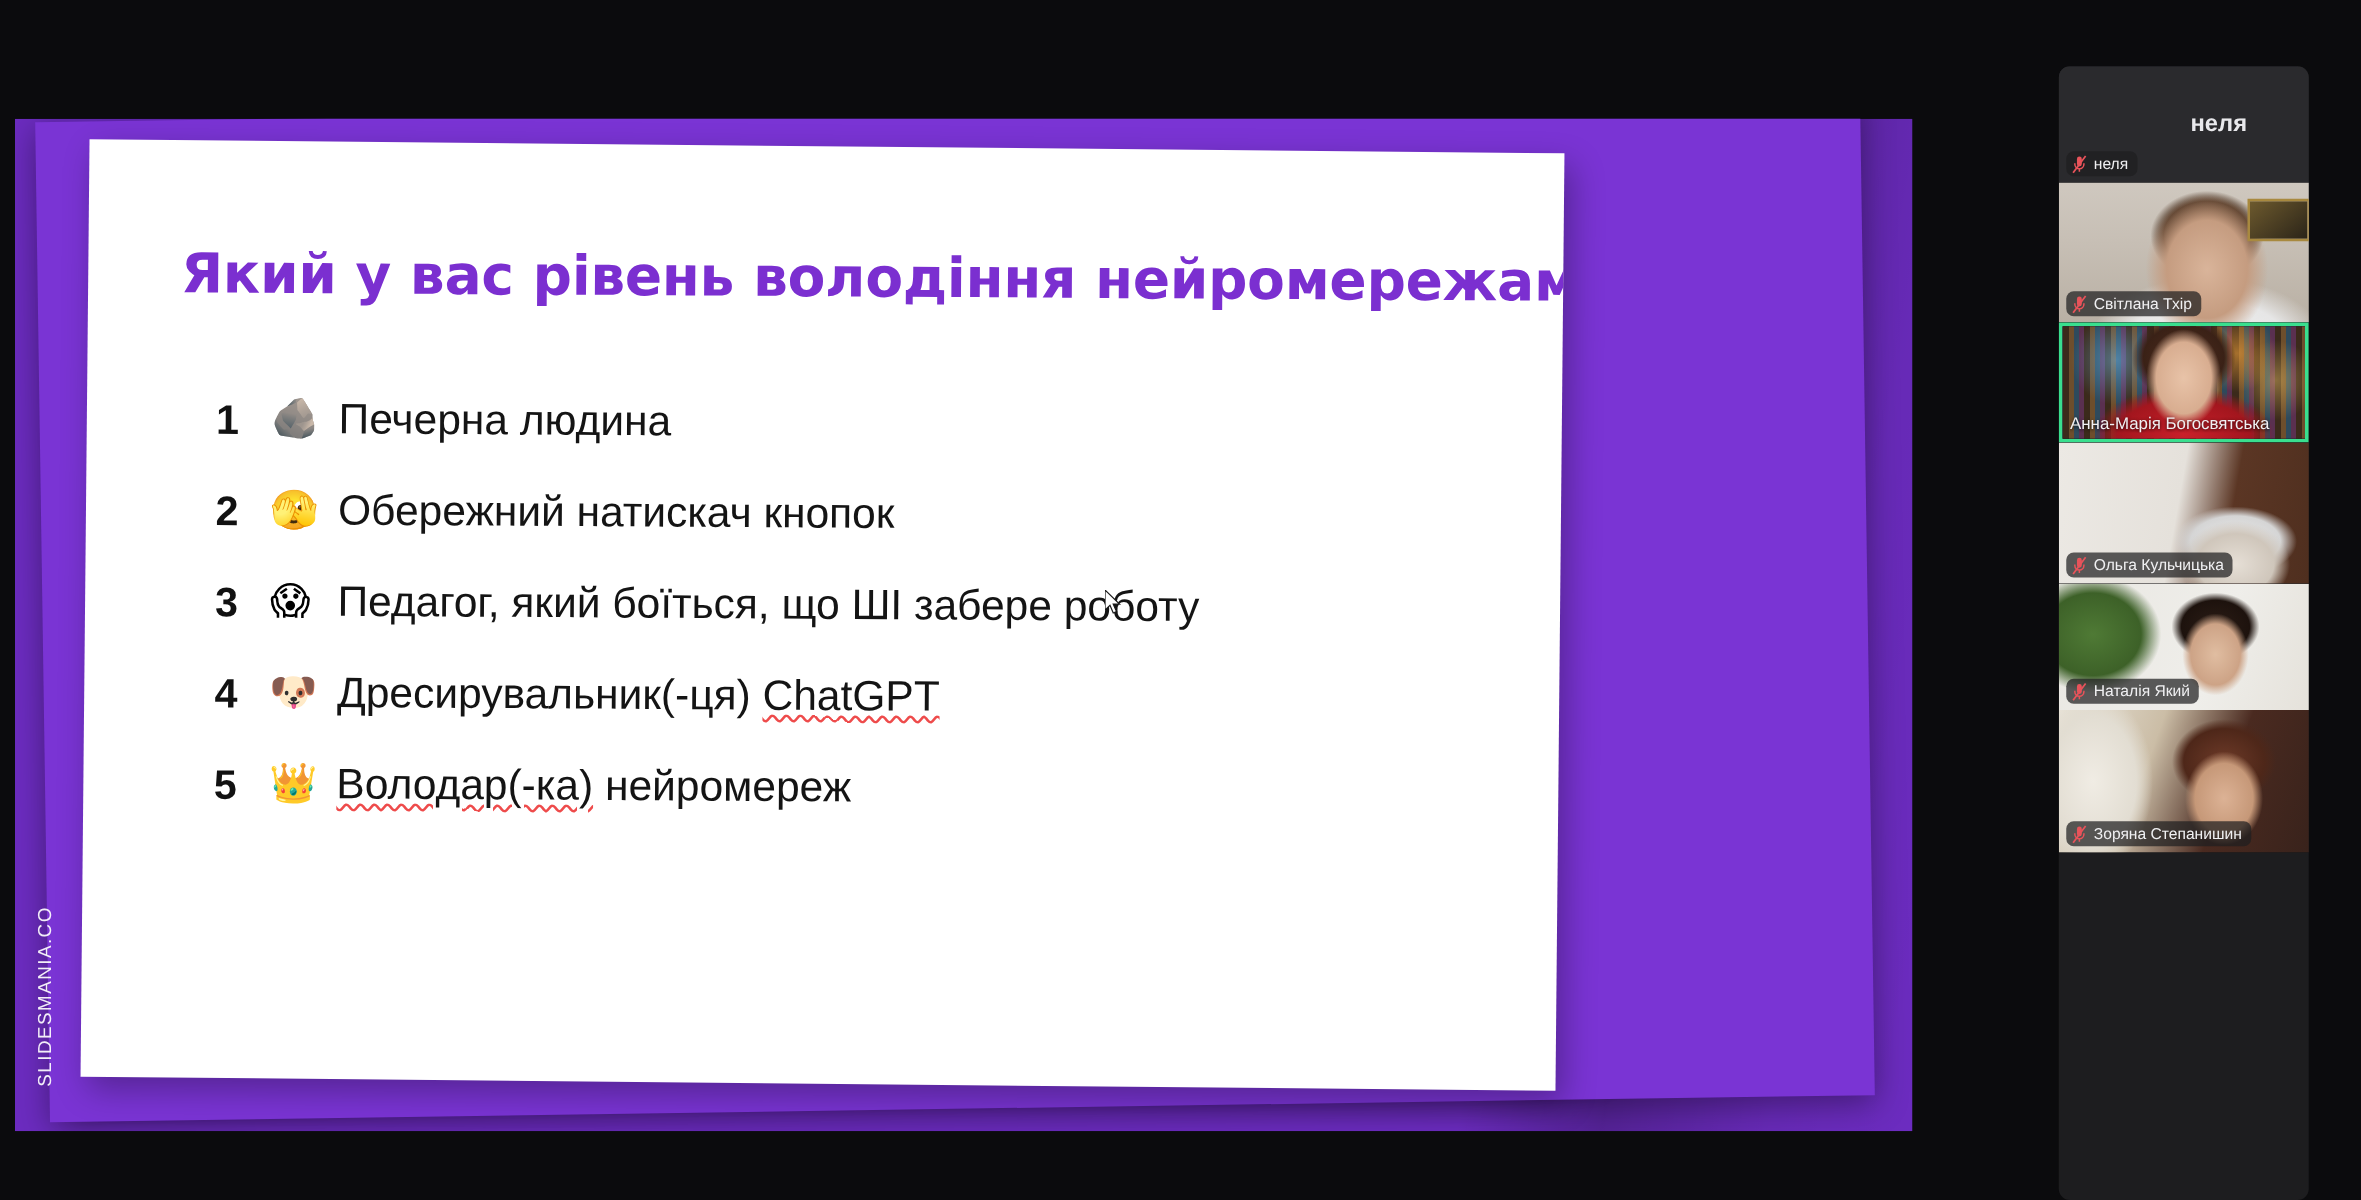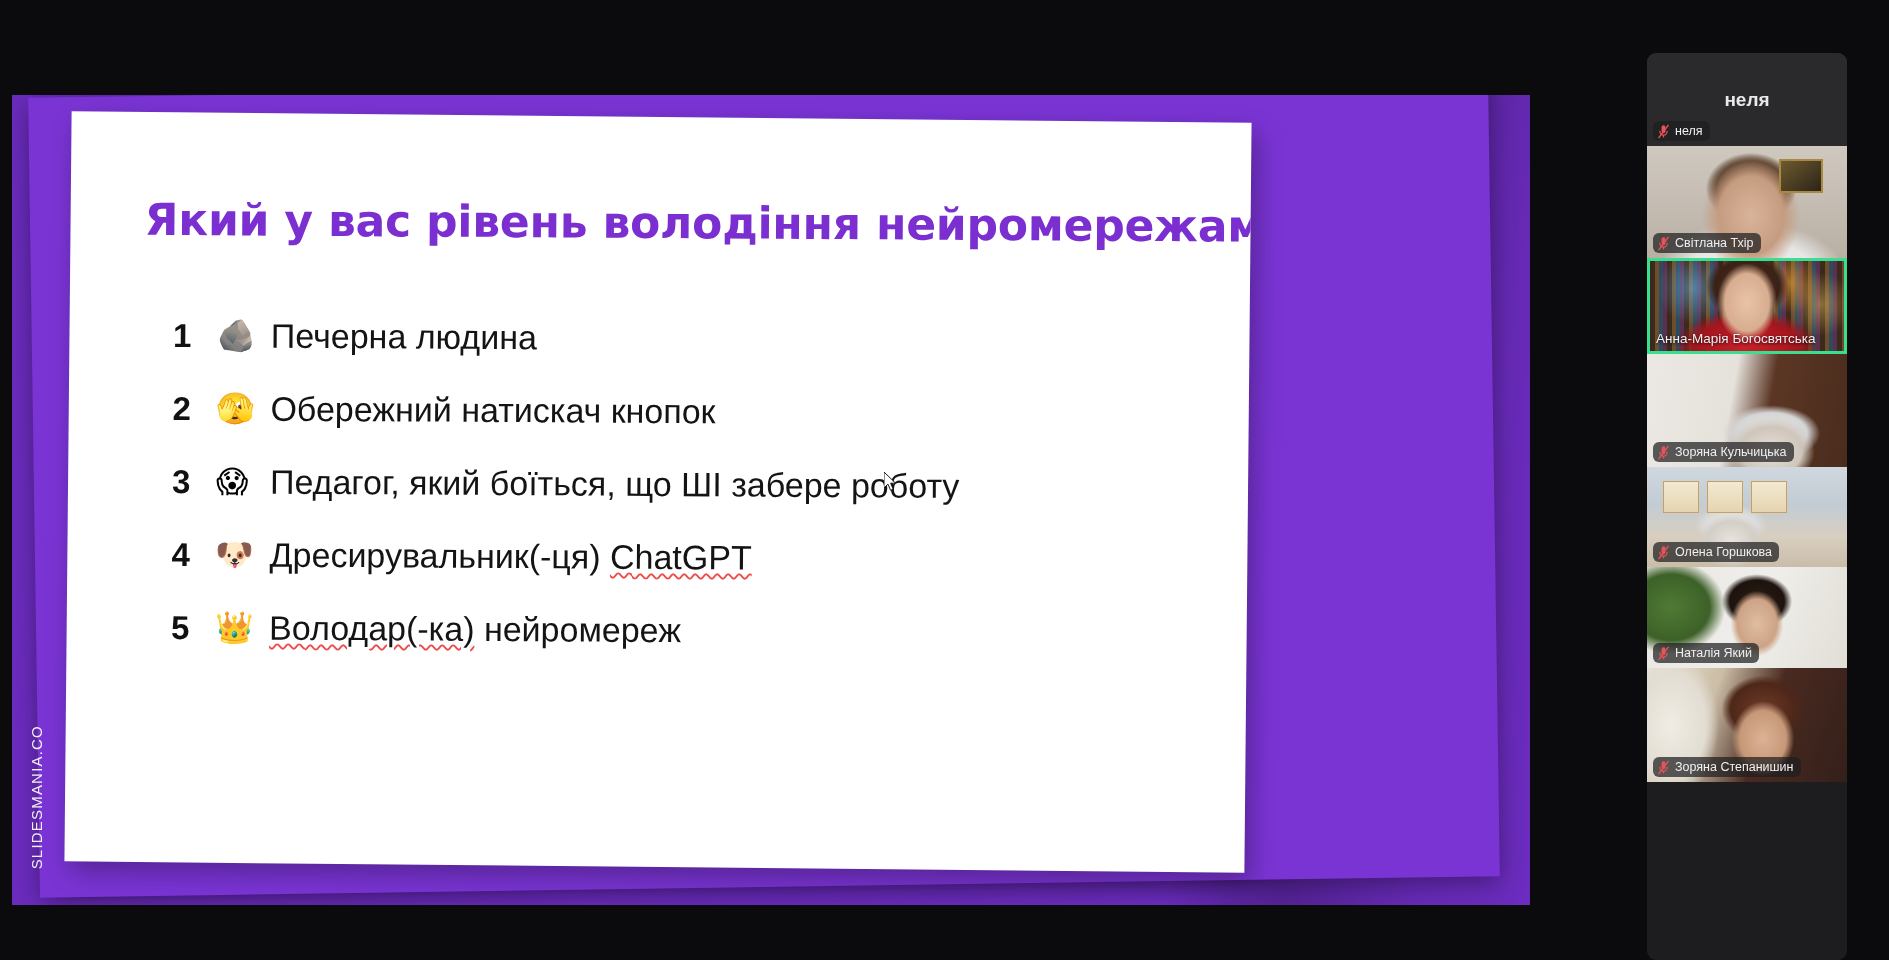--- a/index.html
+++ b/index.html
@@ -203,20 +203,21 @@
     height: 907px;
     background: #1d1d1f;
     border-radius: 9px;
     overflow: hidden;
   }
   .tile {
     position: relative;
     width: 200px;
     overflow: hidden;
     background: #151517;
+    padding-left: 28px;
   }
   .tile-video {
     position: absolute;
     inset: 0;
   }
   .tile.active {
     box-sizing: border-box;
     border: 3px solid #39df8e;
   }
   .tile-name-pill {
@@ -450,41 +451,25 @@
 
     <div class="tile" style="height:113px">
       <div class="tile-video bg-ok"></div>
       <div class="tile-name-pill">
         <svg class="mic-off" viewBox="0 0 14 16">
           <path d="M7 1.2a2.1 2.1 0 0 1 2.1 2.1v4.4A2.1 2.1 0 0 1 7 9.8a2.1 2.1 0 0 1-2.1-2.1V3.3A2.1 2.1 0 0 1 7 1.2z" fill="#e8535a"></path>
           <path d="M3.1 7.1v0.8a3.9 3.9 0 0 0 7.8 0V7.1" fill="none" stroke="#e8535a" stroke-width="1.3"></path>
           <path d="M7 11.8v2.6" stroke="#e8535a" stroke-width="1.3"></path>
           <path d="M1.6 15.2 L12.4 0.8" stroke="#e8535a" stroke-width="1.5"></path>
         </svg>
-        <span class="pill-label">Зоряна Кульчицька</span>
-      </div>
-    </div>
-
-
-    <div class="tile" style="height:100px">
-      <div class="tile-video bg-og">
-        <div class="poster" style="left:8%"></div>
-        <div class="poster" style="left:30%"></div>
-        <div class="poster" style="left:52%"></div>
-      </div>
-      <div class="tile-name-pill">
-        <svg class="mic-off" viewBox="0 0 14 16">
-          <path d="M7 1.2a2.1 2.1 0 0 1 2.1 2.1v4.4A2.1 2.1 0 0 1 7 9.8a2.1 2.1 0 0 1-2.1-2.1V3.3A2.1 2.1 0 0 1 7 1.2z" fill="#e8535a"></path>
-          <path d="M3.1 7.1v0.8a3.9 3.9 0 0 0 7.8 0V7.1" fill="none" stroke="#e8535a" stroke-width="1.3"></path>
-          <path d="M7 11.8v2.6" stroke="#e8535a" stroke-width="1.3"></path>
-          <path d="M1.6 15.2 L12.4 0.8" stroke="#e8535a" stroke-width="1.5"></path>
-        </svg>
-        <span class="pill-label">Олена Горшкова</span>
-      </div>
-    </div>
+        <span class="pill-label">Ольга Кульчицька</span>
+      </div>
+    </div>
+
+
 
     <div class="tile" style="height:101px">
       <div class="tile-video bg-nt"></div>
       <div class="tile-name-pill">
         <svg class="mic-off" viewBox="0 0 14 16">
           <path d="M7 1.2a2.1 2.1 0 0 1 2.1 2.1v4.4A2.1 2.1 0 0 1 7 9.8a2.1 2.1 0 0 1-2.1-2.1V3.3A2.1 2.1 0 0 1 7 1.2z" fill="#e8535a"></path>
           <path d="M3.1 7.1v0.8a3.9 3.9 0 0 0 7.8 0V7.1" fill="none" stroke="#e8535a" stroke-width="1.3"></path>
           <path d="M7 11.8v2.6" stroke="#e8535a" stroke-width="1.3"></path>
           <path d="M1.6 15.2 L12.4 0.8" stroke="#e8535a" stroke-width="1.5"></path>
         </svg>

